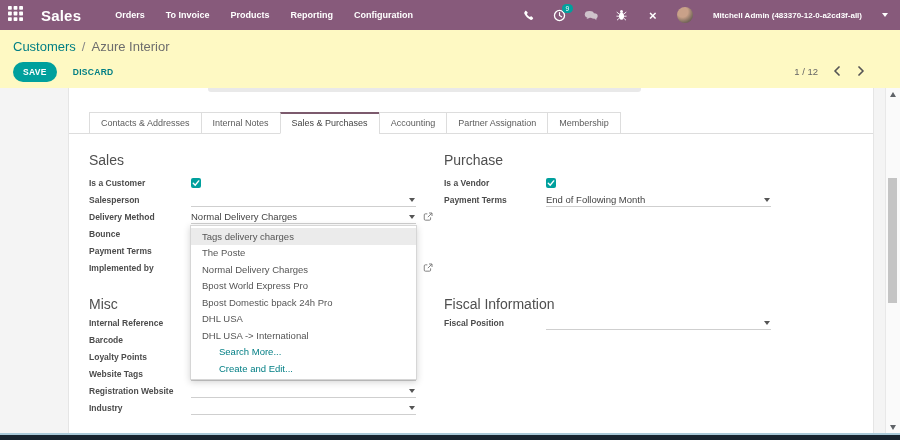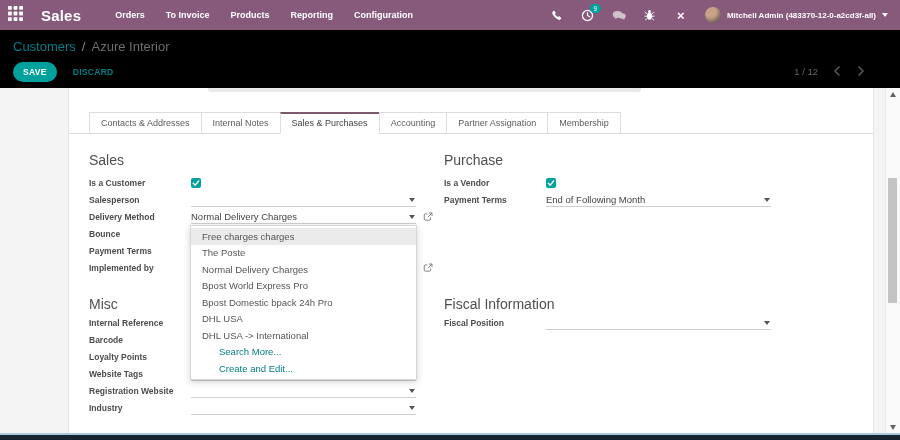--- a/index.html
+++ b/index.html
@@ -11,29 +11,29 @@
     display:flex;align-items:center;color:#fff;}
   .apps-btn{width:30px;height:30px;display:flex;align-items:center;justify-content:center;cursor:pointer;}
   .brand{font-size:15px;font-weight:700;margin-left:11px;margin-right:34px;letter-spacing:.2px;}
   .topmenu{display:flex;align-items:center;gap:21px;font-size:9px;font-weight:600;}
   .topmenu .mitem{cursor:pointer;white-space:nowrap;}
   .systray{margin-left:auto;display:flex;align-items:center;gap:17px;padding-right:12px;}
   .tray-ic{position:relative;display:flex;align-items:center;justify-content:center;width:14px;height:14px;cursor:pointer;}
   .badge{position:absolute;top:-4px;right:-6px;background:#00A09D;color:#fff;font-size:6.5px;
     min-width:9px;height:9px;border-radius:5px;display:flex;align-items:center;justify-content:center;padding:0 1px;}
   .close-x{font-size:13px;font-weight:700;line-height:1;color:#fff;}
-  .userbox{display:flex;align-items:center;gap:6px;cursor:pointer;}
+  .userbox{display:flex;align-items:center;gap:20px;cursor:pointer;}
   .avatar{width:16px;height:16px;border-radius:50%;
     background:radial-gradient(circle at 35% 30%,#c9a189 0 35%,#7a6a5c 70%,#4d463f 100%);}
   .username{font-size:8px;font-weight:600;white-space:nowrap;}
   .caret-w{width:0;height:0;border-left:3.5px solid transparent;border-right:3.5px solid transparent;
     border-top:4px solid #fff;}
 
   
-  .cpanel{position:absolute;left:0;top:30px;right:0;height:58px;background:#000000;border-bottom:1px solid #3b82f6;}
+  .cpanel{position:absolute;left:0;top:30px;right:0;height:58px;background:#fef9c3;border-bottom:1px solid #3b82f6;}
   .breadcrumb{position:absolute;left:13px;top:9px;font-size:13px;display:flex;gap:6px;align-items:baseline;}
   .bc-link{color:#017E84;cursor:pointer;}
   .bc-sep{color:#888;}
   .bc-current{color:#6d6d6d;}
   .btnrow{position:absolute;left:13px;top:32px;display:flex;align-items:center;gap:16px;}
   .btn-save{background:#00A09D;color:#fff;border:none;font-size:8.5px;font-weight:700;
     padding:5px 10px;border-radius:10px;letter-spacing:.3px;cursor:pointer;font-family:inherit;}
   .btn-discard{background:none;border:none;color:#017E84;font-size:8.5px;font-weight:700;
     letter-spacing:.3px;cursor:pointer;font-family:inherit;padding:0;}
   .pager{position:absolute;right:34px;top:32px;display:flex;align-items:center;gap:14px;height:18px;}
@@ -313,21 +313,21 @@
             <span class="fctrl lined">
               <span class="fval"></span>
               <span class="sel-caret"></span>
             </span>
           </div>
         </div>
       </div>
     </div>
 
     <div class="ddpanel">
-      <div class="dd-item hl">Free charges charges</div>
+      <div class="dd-item hl">Tags delivery charges</div>
       <div class="dd-item">The Poste</div>
       <div class="dd-item">Normal Delivery Charges</div>
       <div class="dd-item">Bpost World Express Pro</div>
       <div class="dd-item">Bpost Domestic bpack 24h Pro</div>
       <div class="dd-item">DHL USA</div>
       <div class="dd-item">DHL USA -&gt; International</div>
       <div class="dd-link">Search More...</div>
       <div class="dd-link">Create and Edit...</div>
     </div>
   </div>

